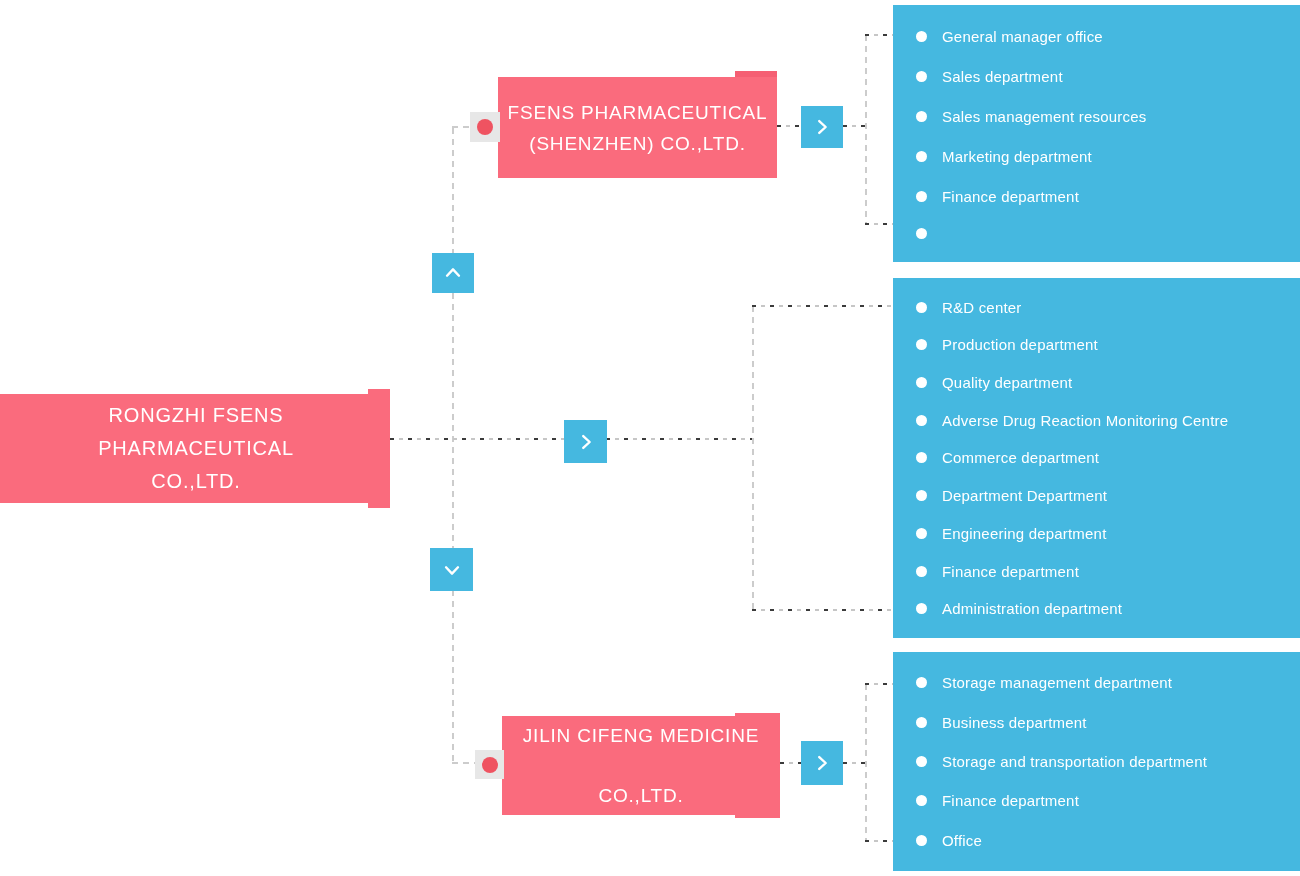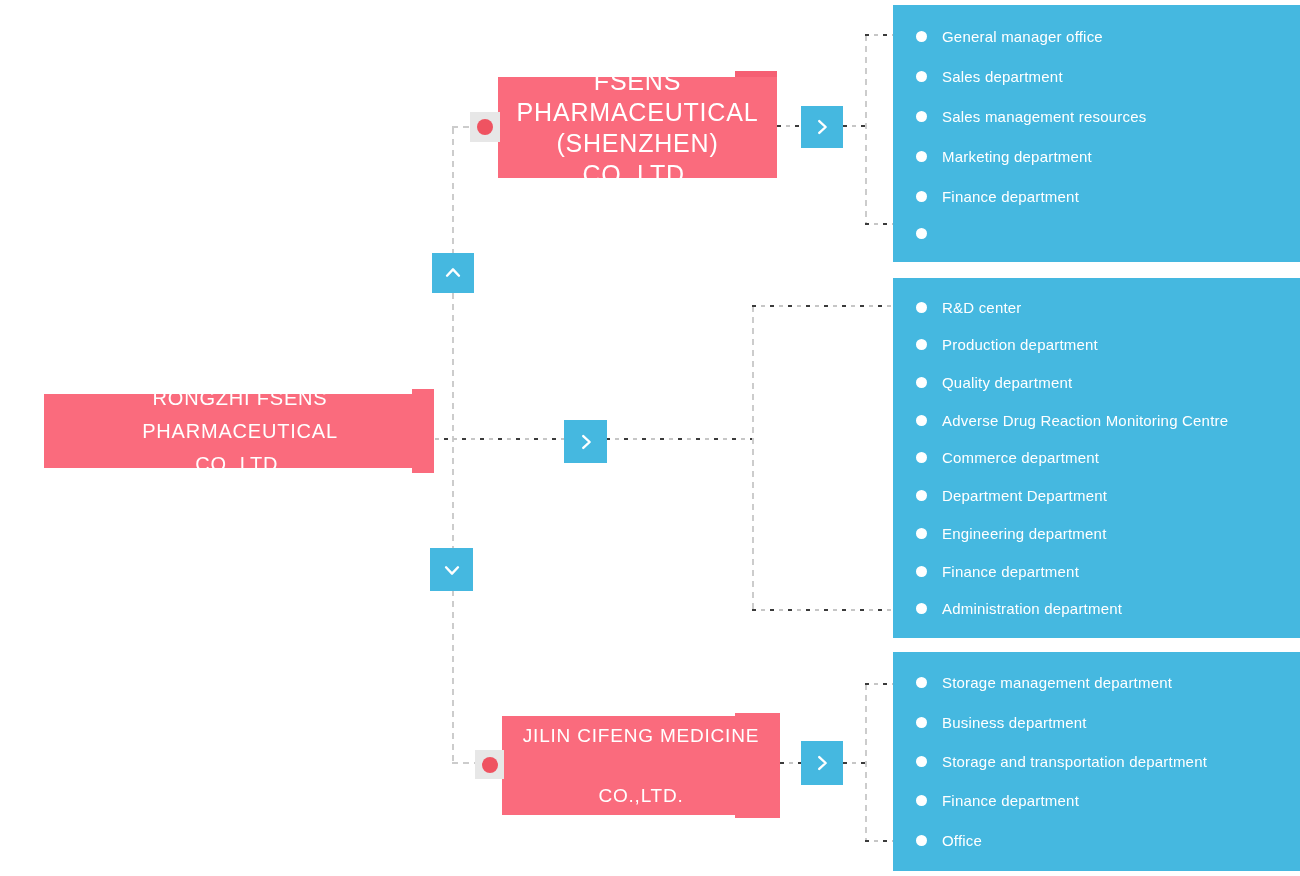--- a/index.html
+++ b/index.html
@@ -14,23 +14,23 @@
   .hline.grey{background:repeating-linear-gradient(to right,#cccccc 0 6px,transparent 6px 11px);}
   .hline.mixed{background:repeating-linear-gradient(to right,#3b3b3b 0 4px,transparent 4px 9px,#c6c6c6 9px 13px,transparent 13px 18px);}
   
   .pinkbox{
     position:absolute;background:#fa6b7d;color:#fff;z-index:2;
     display:flex;flex-direction:column;justify-content:center;align-items:center;
     text-align:center;letter-spacing:0.8px;box-sizing:border-box;
   }
   .pinkbox .boxline{position:relative;z-index:1;}
   .pinkbox::after{content:"";position:absolute;background:#fa6b7d;z-index:0;}
-  #box-root{left:0;top:394px;width:368px;height:74px;font-size:20px;line-height:33px;padding-left:24px;margin-left:44px;}
+  #box-root{left:0;top:394px;width:368px;height:109px;font-size:20px;line-height:33px;padding-left:24px;}
   #box-root::after{right:-22px;top:-5px;bottom:-5px;width:22px;}
-  #box-shenzhen{left:498px;top:77px;width:279px;height:101px;font-size:25px;line-height:31px;}
+  #box-shenzhen{left:498px;top:77px;width:279px;height:101px;font-size:19px;line-height:31px;}
   #box-shenzhen::after{right:0;top:-6px;width:42px;height:6px;background:#f55f73;}
   #box-jilin{left:502px;top:716px;width:278px;height:99px;font-size:19px;line-height:31px;gap:29px;}
   #box-jilin::after{right:0;top:-3px;bottom:-3px;width:45px;}
   
   .marker{position:absolute;background:#e7e7e7;z-index:2;display:flex;align-items:center;justify-content:center;}
   .marker .dot{width:16px;height:16px;border-radius:50%;background:#ef5361;}
   #marker-top{left:470px;top:112px;width:30px;height:30px;}
   #marker-bottom{left:475px;top:750px;width:29px;height:29px;}
   
   .bluebtn{position:absolute;background:#45b8e0;z-index:2;display:flex;align-items:center;justify-content:center;cursor:pointer;}

